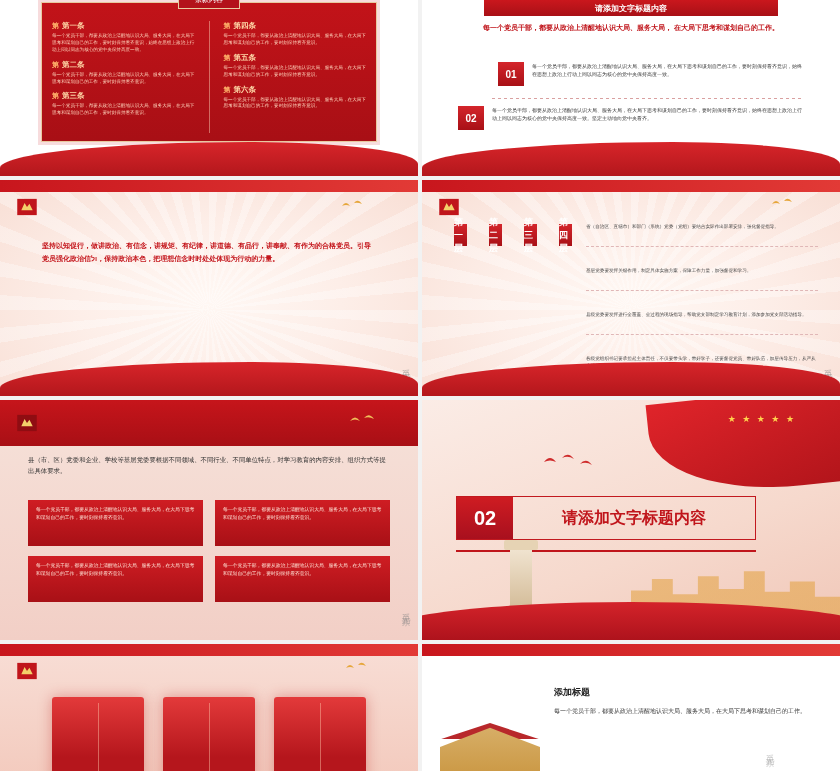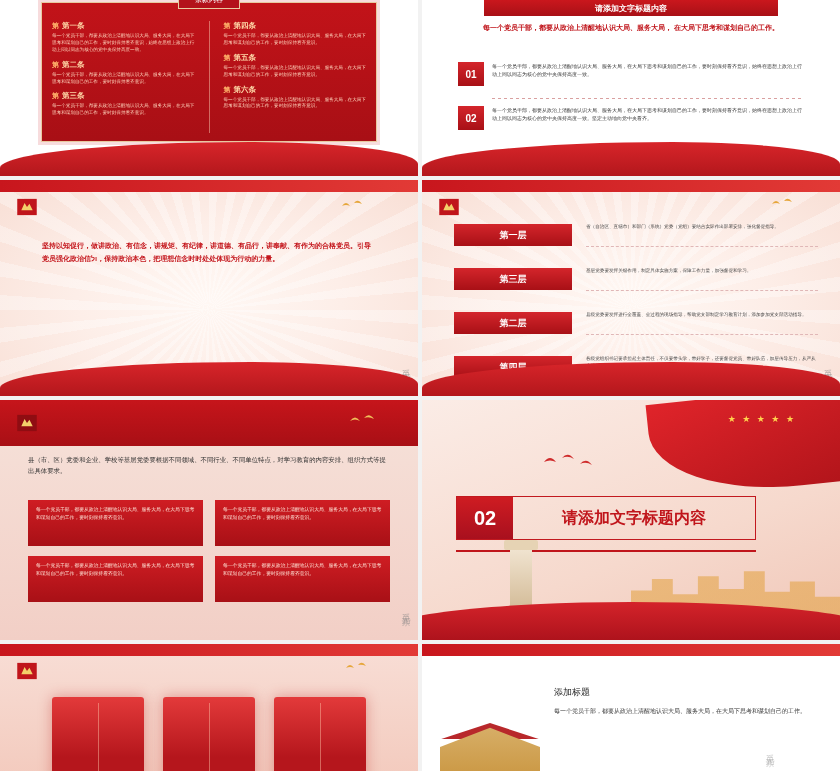--- a/index.html
+++ b/index.html
@@ -149,21 +149,21 @@
     height: 19px; border-radius: 10px;
     background: linear-gradient(180deg,#e8343a,#b5131a);
     color: #fff; font-size: 7.5px; font-weight: bold;
     display: flex; align-items: center; justify-content: center;
     box-shadow: 0 2px 2px rgba(150,0,0,.25);
   }
 
   
   .s4 .levels {
     position: absolute; top: 44px; left: 32px; width: 118px;
-    display: flex; flex-direction: column; gap: 22px;
+    display: flex; flex-direction: row; gap: 22px;
   }
   .s4 .lv {
     height: 22px;
     background: linear-gradient(180deg,#d4252b,#a81016);
     color: #fff; font-size: 9px; font-weight: bold;
     display: flex; align-items: center; justify-content: center;
   }
   .s4 .descs {
     position: absolute; top: 44px; left: 164px; right: 22px;
     display: flex; flex-direction: column; gap: 21px;
@@ -247,21 +247,21 @@
     background: rgba(255,200,170,.45);
   }
   .s7 .b1 { left: 52px; }
   .s7 .b2 { left: 163px; }
   .s7 .b3 { left: 274px; }
 
   
   .s8 { background: #fff; }
   .s8 .h {
     position: absolute; top: 42px; left: 132px;
-    font-size: 9px; font-weight: normal; color: #222;
+    font-size: 9px; font-weight: bold; color: #222;
   }
   .s8 .p {
     position: absolute; top: 62px; left: 132px; right: 28px;
     font-size: 6px; line-height: 1.7; color: #333;
   }
   .s8 .temple {
     position: absolute; bottom: 0; left: 18px; width: 100px; height: 60px;
     background: linear-gradient(180deg,#d8b06a 0%,#c9953f 100%);
     clip-path: polygon(0 40%,50% 8%,100% 40%,100% 100%,0 100%);
   }
@@ -312,21 +312,21 @@
       </div>
     </div>
     <div class="wave2"></div>
     <div class="wave"></div>
   </div>
 
   <div class="slide s2">
     <div class="hdrbar">请添加文字标题内容</div>
     <div class="lead">每一个党员干部，都要从政治上清醒地认识大局、服务大局，
 在大局下思考和谋划自己的工作。</div>
-    <div class="rowitem" style="top:62px;">
+    <div class="rowitem" style="top:62px;margin-left:40px;">
       <div class="badge">01</div>
       <div class="txt">每一个党员干部，都要从政治上清醒地认识大局、服务大局，在大局下思考和谋划自己的工作，要时刻保持看齐意识，始终在思想上政治上行动上同以同志为核心的党中央保持高度一致。</div>
     </div>
     <div class="dots" style="top:98px;"></div>
     <div class="rowitem" style="top:106px;">
       <div class="badge">02</div>
       <div class="txt">每一个党员干部，都要从政治上清醒地认识大局、服务大局，在大局下思考和谋划自己的工作，要时刻保持看齐意识，始终在思想上政治上行动上同以同志为核心的党中央保持高度一致。坚定主动地向党中央看齐。</div>
     </div>
     <div class="wave2"></div>
     <div class="wave"></div>
@@ -363,22 +363,22 @@
           </svg>
     </div>
     <div class="birds" style="top:16px;right:40px;">
       <svg width="30" height="14" viewBox="0 0 30 14">
             <path d="M2 8 Q6 2 10 8 Q6 6 2 8Z" fill="#e6a63a"></path>
             <path d="M14 5 Q18 0 22 6 Q18 4 14 5Z" fill="#e6a63a"></path>
           </svg>
     </div>
     <div class="levels">
       <div class="lv">第一层</div>
+      <div class="lv">第二层</div>
       <div class="lv">第三层</div>
-      <div class="lv">第二层</div>
       <div class="lv">第四层</div>
     </div>
     <div class="descs">
       <div class="d">省（自治区、直辖市）和部门（系统）党委（党组）要结合实际作出部署安排，强化督促指导。</div>
       <div class="d">基层党委要发挥关键作用，制定具体实施方案，保障工作力量，加强督促和学习。</div>
       <div class="d">县级党委要发挥进行全覆盖、全过程的现场指导，帮助党支部制定学习教育计划，添加参加党支部活动指导。</div>
       <div class="d">各级党组织书记要承担起主体责任，不仅要带头学，带好学子，还要督促党员、带好队伍，加层传导压力，从严从实抓好学习效果。</div>
     </div>
     <div class="wm">觅元素</div>
     <div class="wave2"></div>

